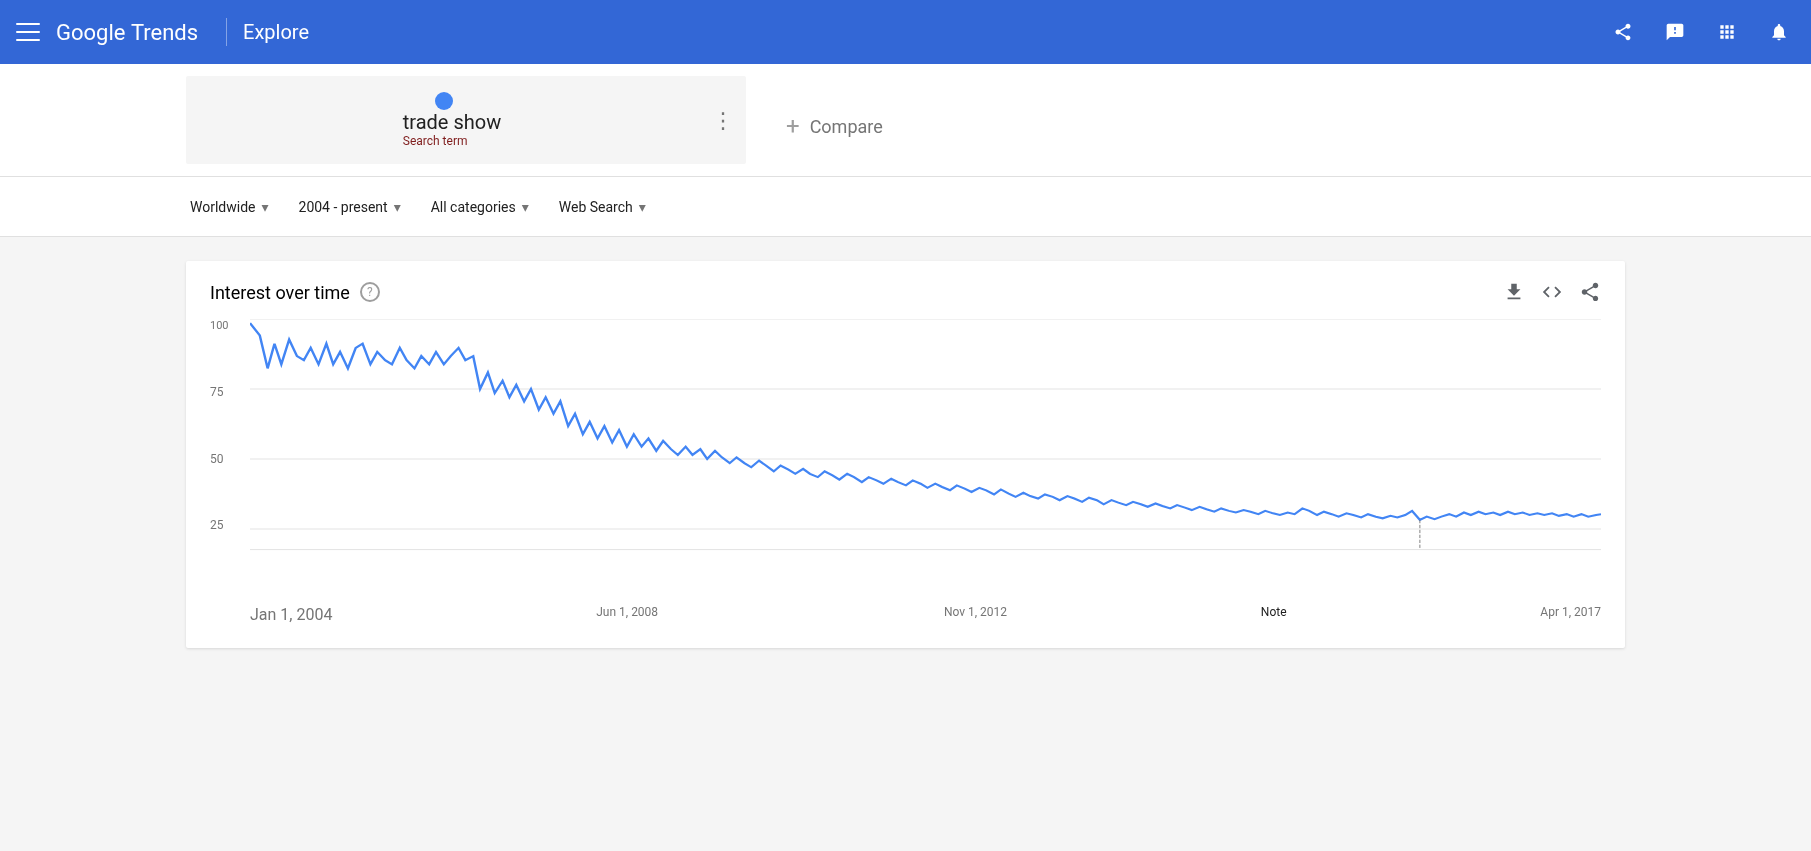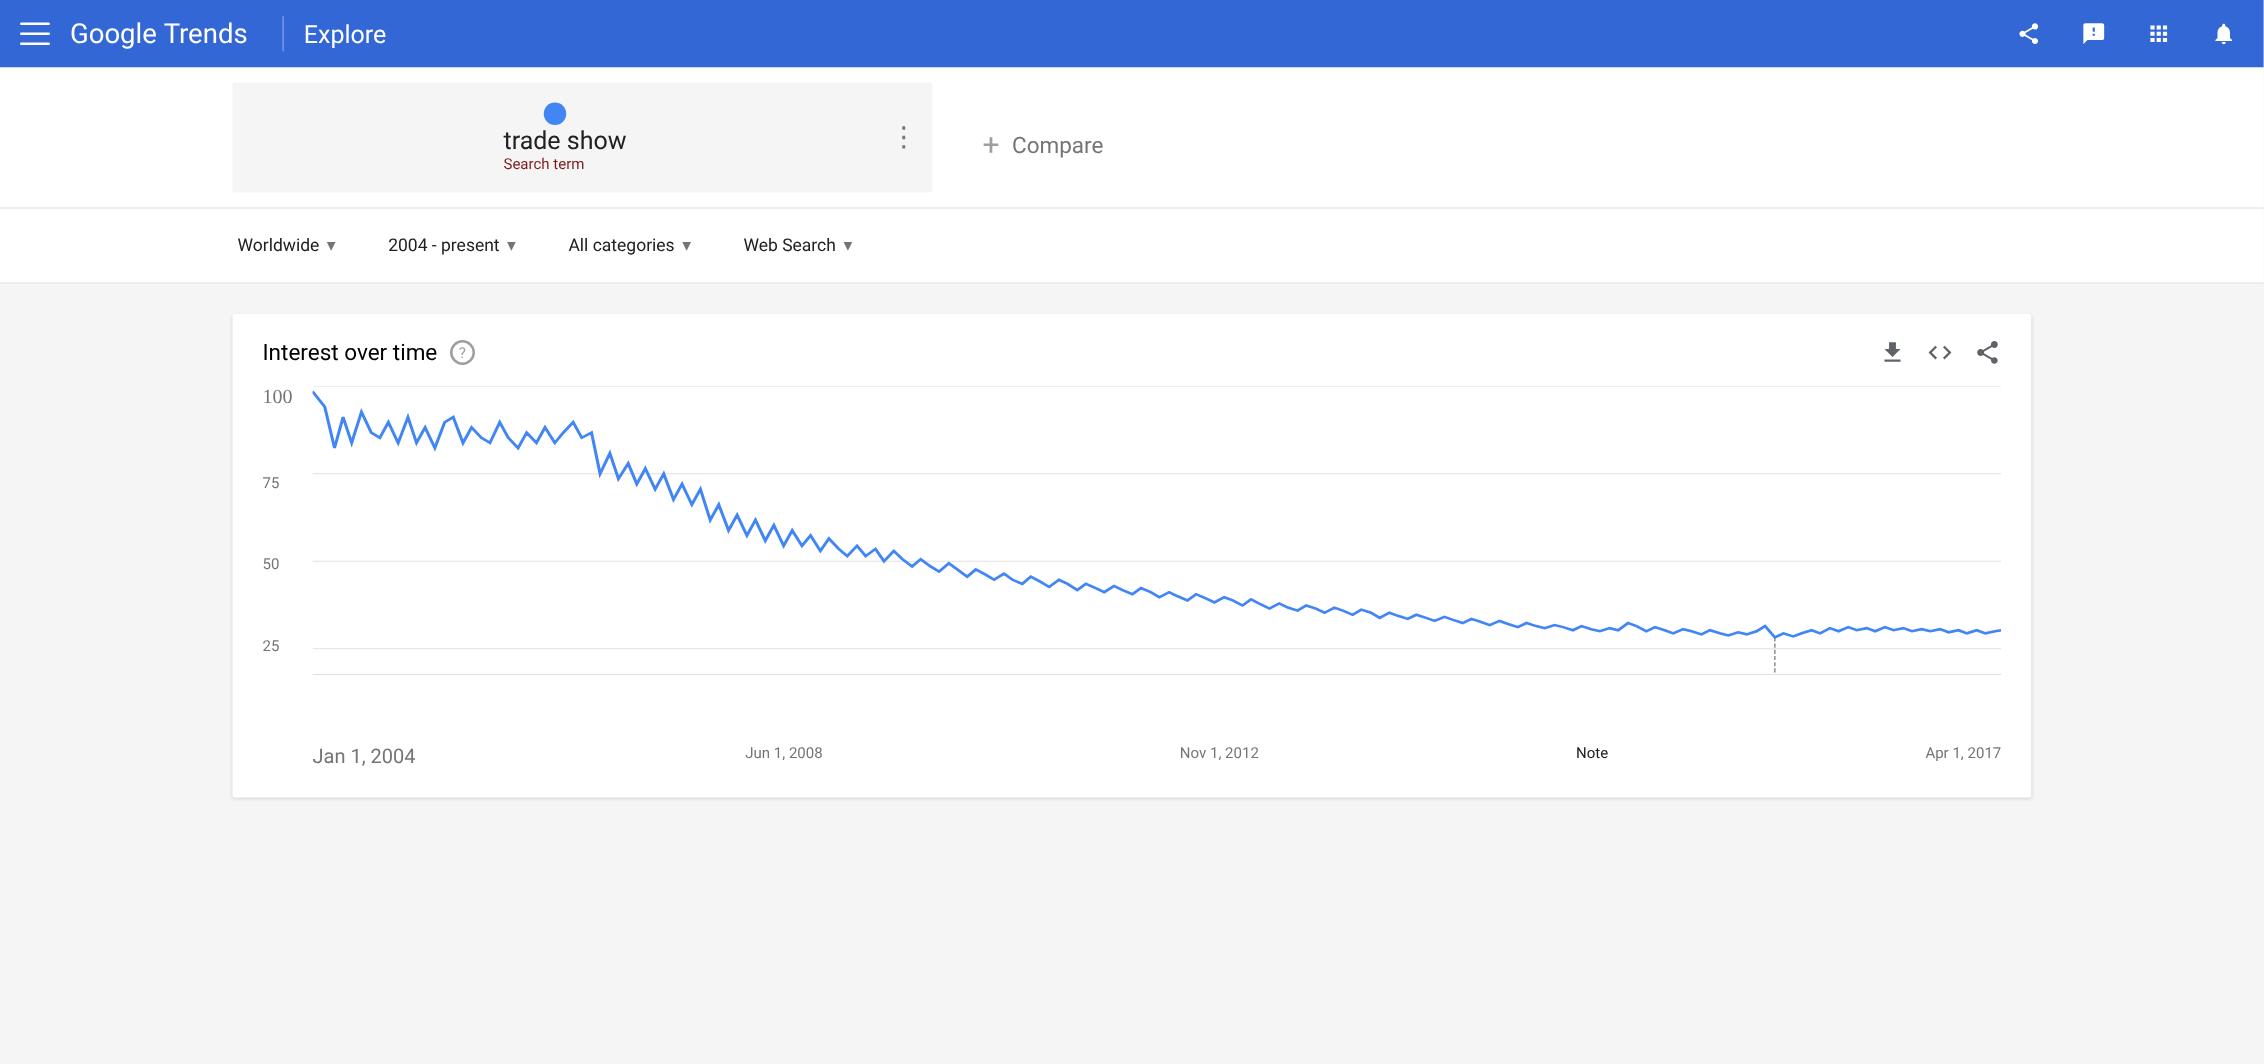--- a/index.html
+++ b/index.html
@@ -1,21 +1,21 @@
 <!DOCTYPE html>
 <html><head>
   <meta charset="utf-8">
   <style>
     * { box-sizing: border-box; margin: 0; padding: 0; }
     body { font-family: 'Roboto', Arial, sans-serif; background: #f5f5f5; min-height: 851px; }
 
     
     .header {
       background: #3367d6;
-      height: 54px;
+      height: 64px;
       display: flex;
       align-items: center;
       padding: 0 16px;
       color: white;
     }
     .header-menu-icon {
       width: 24px; height: 24px; cursor: pointer; display: flex; flex-direction: column; justify-content: space-around; margin-right: 16px;
     }
     .header-menu-icon span { display: block; height: 2px; background: white; border-radius: 1px; }
     .header-logo {
@@ -149,21 +149,21 @@
       <span style="font-size:24px;color:#9e9e9e;">+</span>
       <span>Compare</span>
     </div>
   </div>
 
   <div style="width:186px; flex-shrink:0;"></div>
 </div>
 
 <div style="background:white; height:60px; display:flex; align-items:center; border-bottom:1px solid #e0e0e0; padding:0;">
   <div style="width:186px; flex-shrink:0;"></div>
-  <div style="display:flex; align-items:center; gap:34px;">
+  <div style="display:flex; align-items:center; gap:22px;">
     <div class="filter-dropdown">
       <span>Worldwide</span>
       <span style="color:#757575;font-size:14px;">▾</span>
     </div>
     <div class="filter-dropdown">
       <span>2004 - present</span>
       <span style="color:#757575;font-size:14px;">▾</span>
     </div>
     <div class="filter-dropdown">
       <span>All categories</span>
@@ -404,21 +404,21 @@
               1360,237
               1367,240
               1375,238
               1380,237
             "></polyline>
 
           <line x1="1195" y1="244" x2="1195" y2="280" stroke="#757575" stroke-width="1" stroke-dasharray="4,2"></line>
         </svg>
 
         <div style="position:absolute;left:0;top:0;height:280px;display:flex;flex-direction:column;justify-content:space-between;pointer-events:none;">
-          <span style="font-size:16px;color:#757575;font-family:Liberation Serif, serif;">100</span>
+          <span style="font-size:11px;color:#757575;">100</span>
           <span style="font-size:12px;color:#757575;">75</span>
           <span style="font-size:12px;color:#757575;">50</span>
           <span style="font-size:12px;color:#757575;">25</span>
           <span style="font-size:12px;color:transparent;">0</span>
         </div>
 
         <div style="position:relative;">
           <div style="display:flex;justify-content:space-between;padding-left:0;margin-top:6px;position:relative;">
             <span style="font-size:16px;color:#757575;">Jan 1, 2004</span>
             <span style="font-size:12px;color:#757575;margin-left:10px;">Jun 1, 2008</span>

